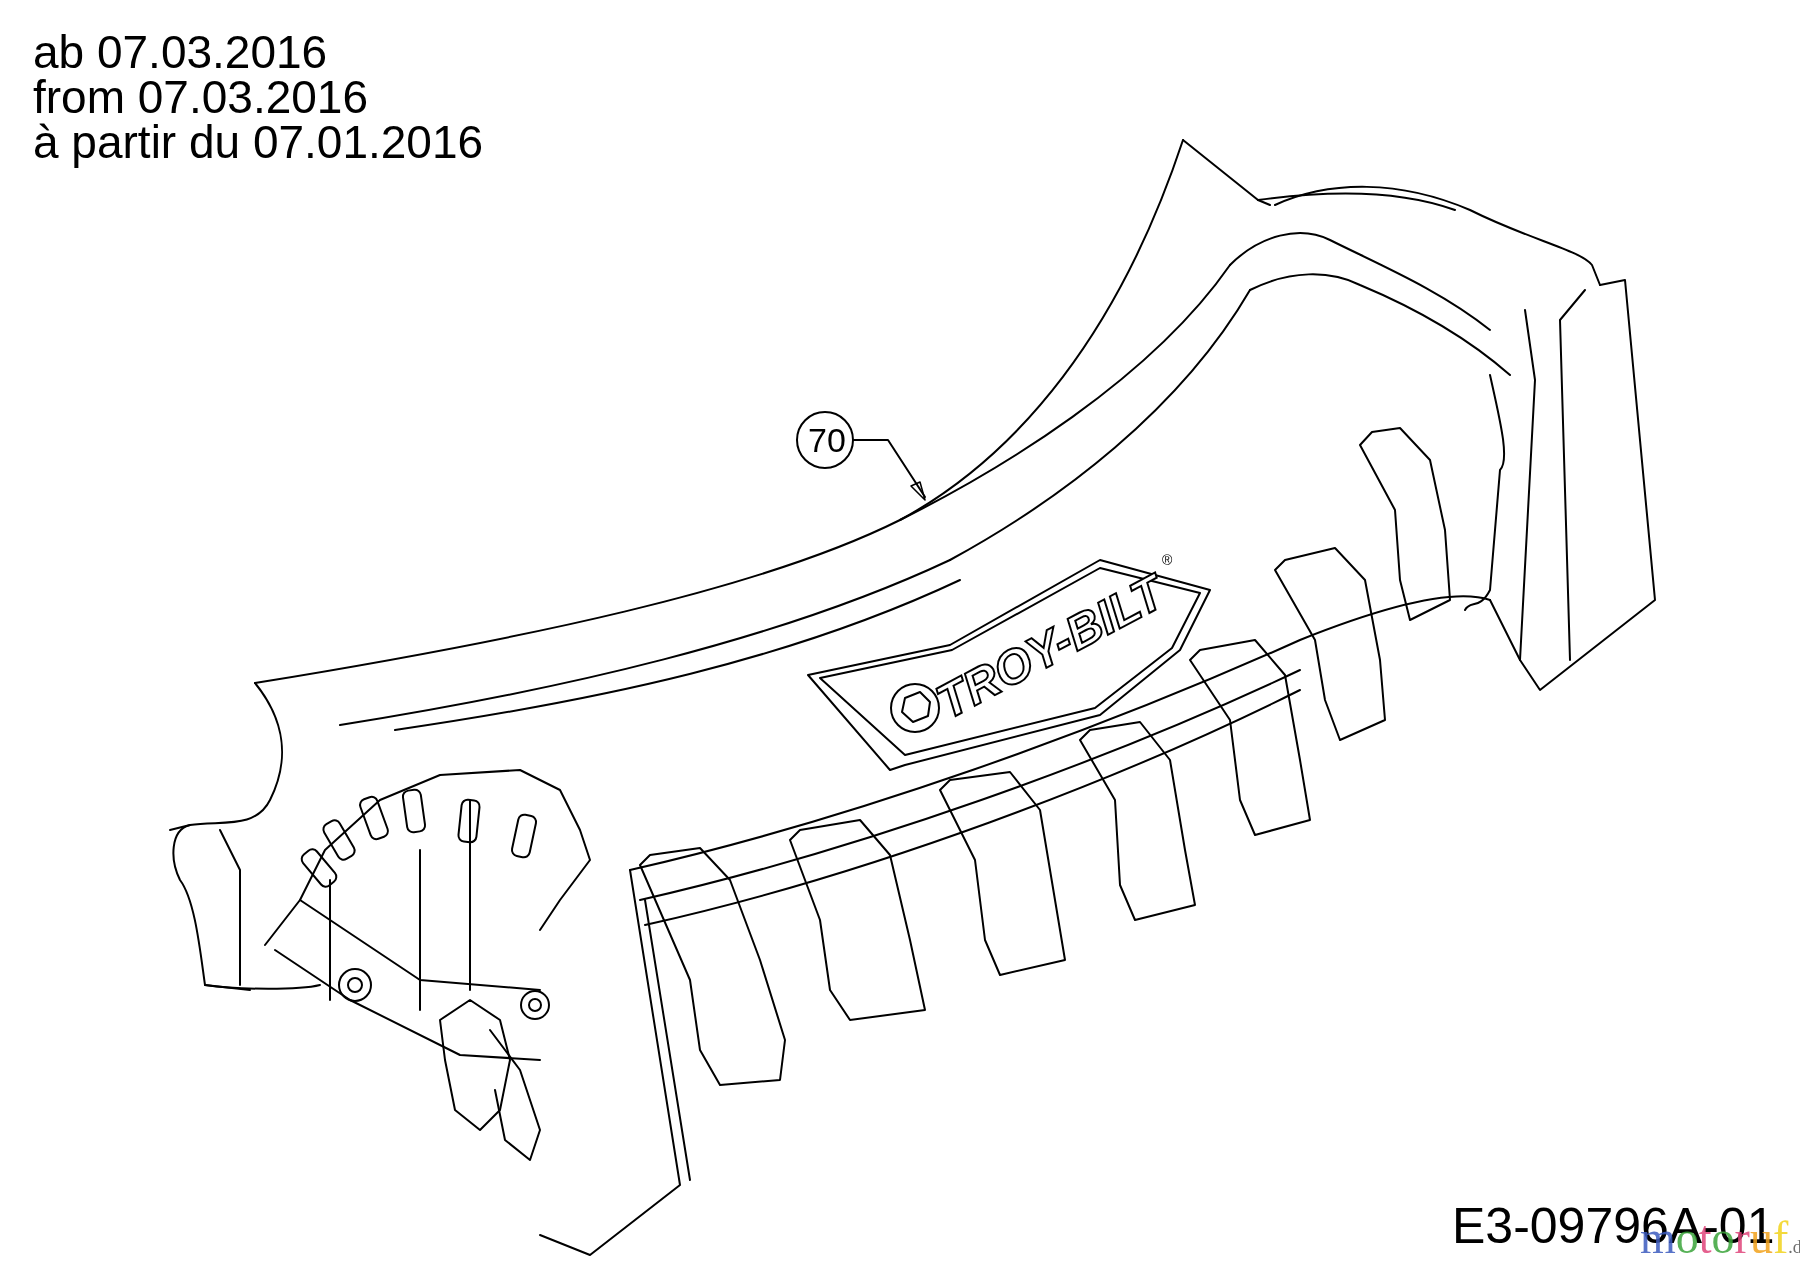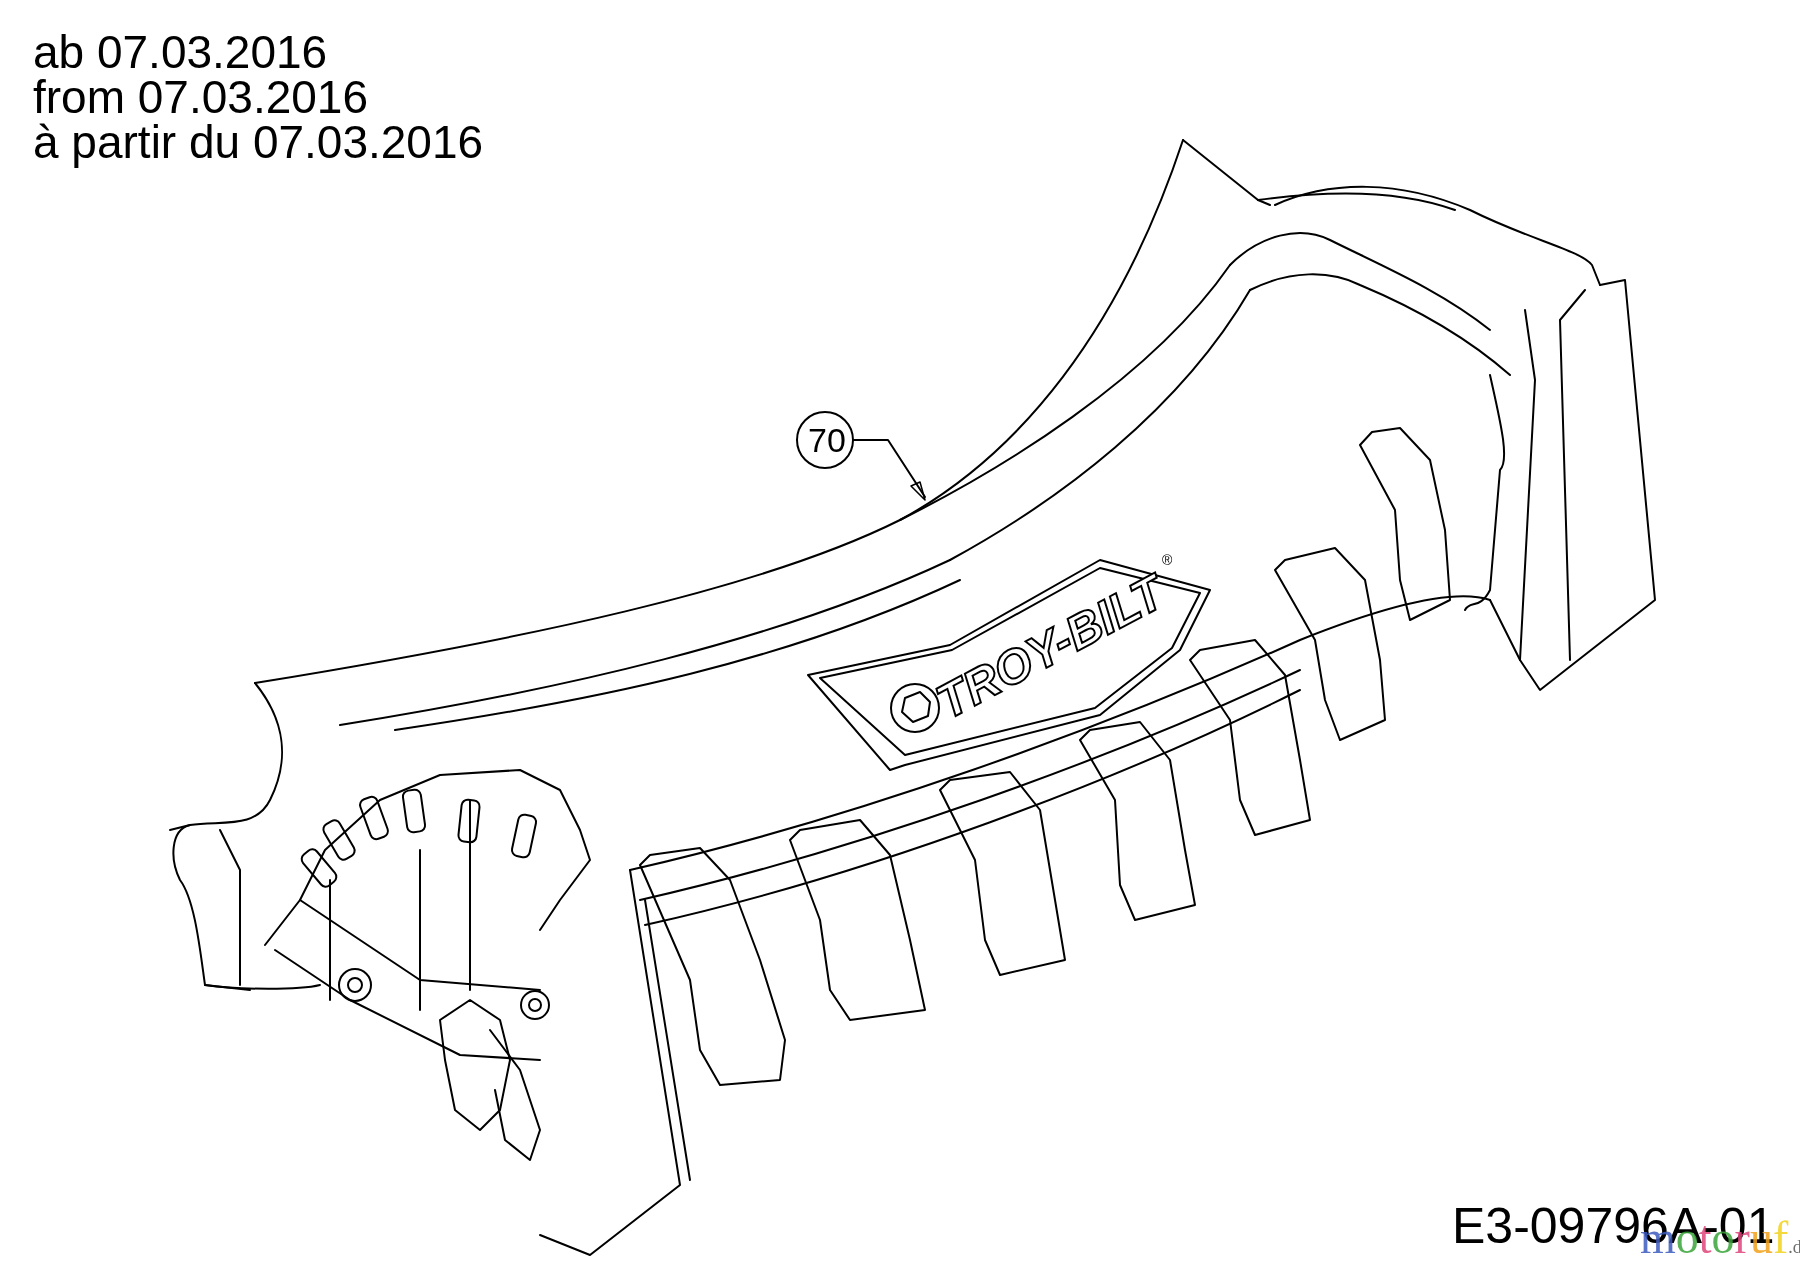--- a/index.html
+++ b/index.html
@@ -16,21 +16,21 @@
                font-size:46px; line-height:56px; white-space:nowrap; opacity:0.85; }
   .watermark span { display:inline-block; }
   .watermark .tld { font-size:18px; color:#555; }
 </style>
 </head>
 <body>
 
 <div class="validity">
   <div>ab 07.03.2016</div>
   <div>from 07.03.2016</div>
-  <div>à partir du 07.03.2016</div>
+  <div>à partir du 07.01.2016</div>
 </div>
 
 <svg class="drawing" viewBox="0 0 1800 1272" fill="none" stroke="#000" stroke-width="2" stroke-linejoin="round" stroke-linecap="round">
 
   <path d="M255 683 C 520 640, 760 590, 900 520 C 1020 455, 1120 330, 1183 140"></path>
   <path d="M1183 140 L1258 200 L1270 205"></path>
 
   <path d="M255 683 C 285 720, 290 760, 270 800 C 255 830, 220 820, 190 825 C 170 830, 170 860, 180 880 C 195 900, 200 950, 205 985 C 240 990, 300 990, 320 985"></path>
   <path d="M190 825 L170 830 M205 985 L250 990"></path>
   <path d="M220 830 L240 870 L240 985"></path>

